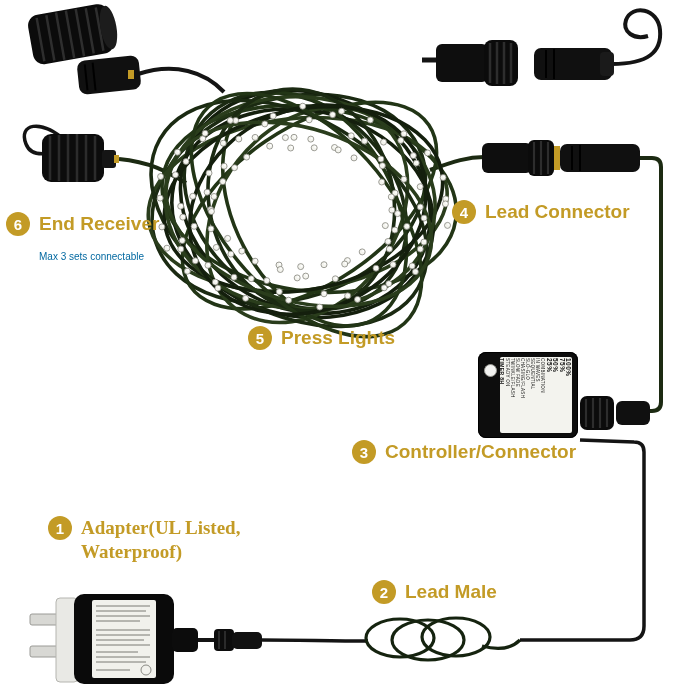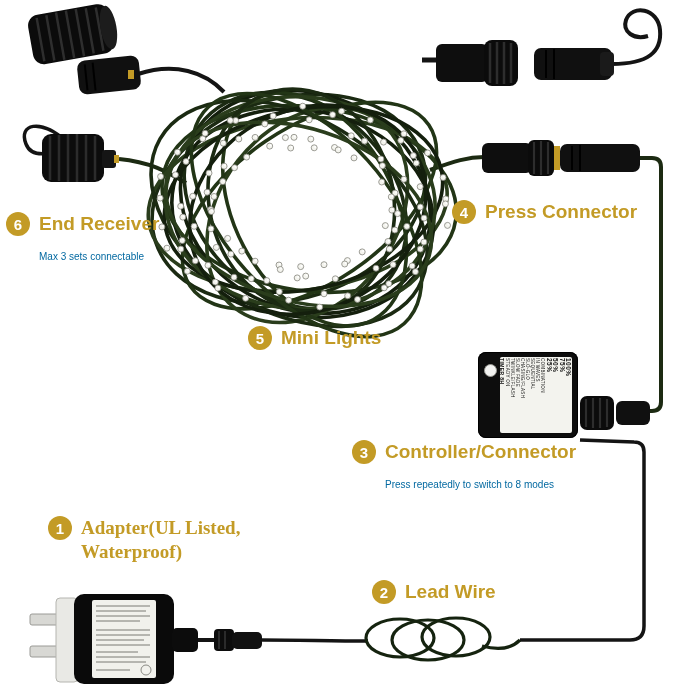--- a/index.html
+++ b/index.html
@@ -404,46 +404,45 @@
     <span class="badge">6</span>
     <div class="ctext">
       <div class="clabel">End Receiver</div>
       <div class="csub">Max 3 sets connectable</div>
     </div>
   </div>
 
   <div class="callout" style="left:452px;top:200px;">
     <span class="badge">4</span>
     <div class="ctext">
-      <div class="clabel">Press Connector</div>
+      <div class="clabel">Lead Connector</div>
     </div>
   </div>
 
   <div class="callout" style="left:248px;top:326px;">
     <span class="badge">5</span>
     <div class="ctext">
-      <div class="clabel">Mini Lights</div>
+      <div class="clabel">Press Lights</div>
     </div>
   </div>
 
   <div class="callout" style="left:352px;top:440px;">
     <span class="badge">3</span>
     <div class="ctext">
       <div class="clabel">Controller/Connector</div>
-      <div class="csub">Press repeatedly to switch to 8 modes</div>
     </div>
   </div>
 
   <div class="callout" style="left:48px;top:516px;">
     <span class="badge">1</span>
     <div class="ctext w200">
       <div class="clabel">Adapter(UL Listed, Waterproof)</div>
     </div>
   </div>
 
   <div class="callout" style="left:372px;top:580px;">
     <span class="badge">2</span>
     <div class="ctext">
-      <div class="clabel">Lead Wire</div>
+      <div class="clabel">Lead Male</div>
     </div>
   </div>
 
 </div>
 
 </body></html>

